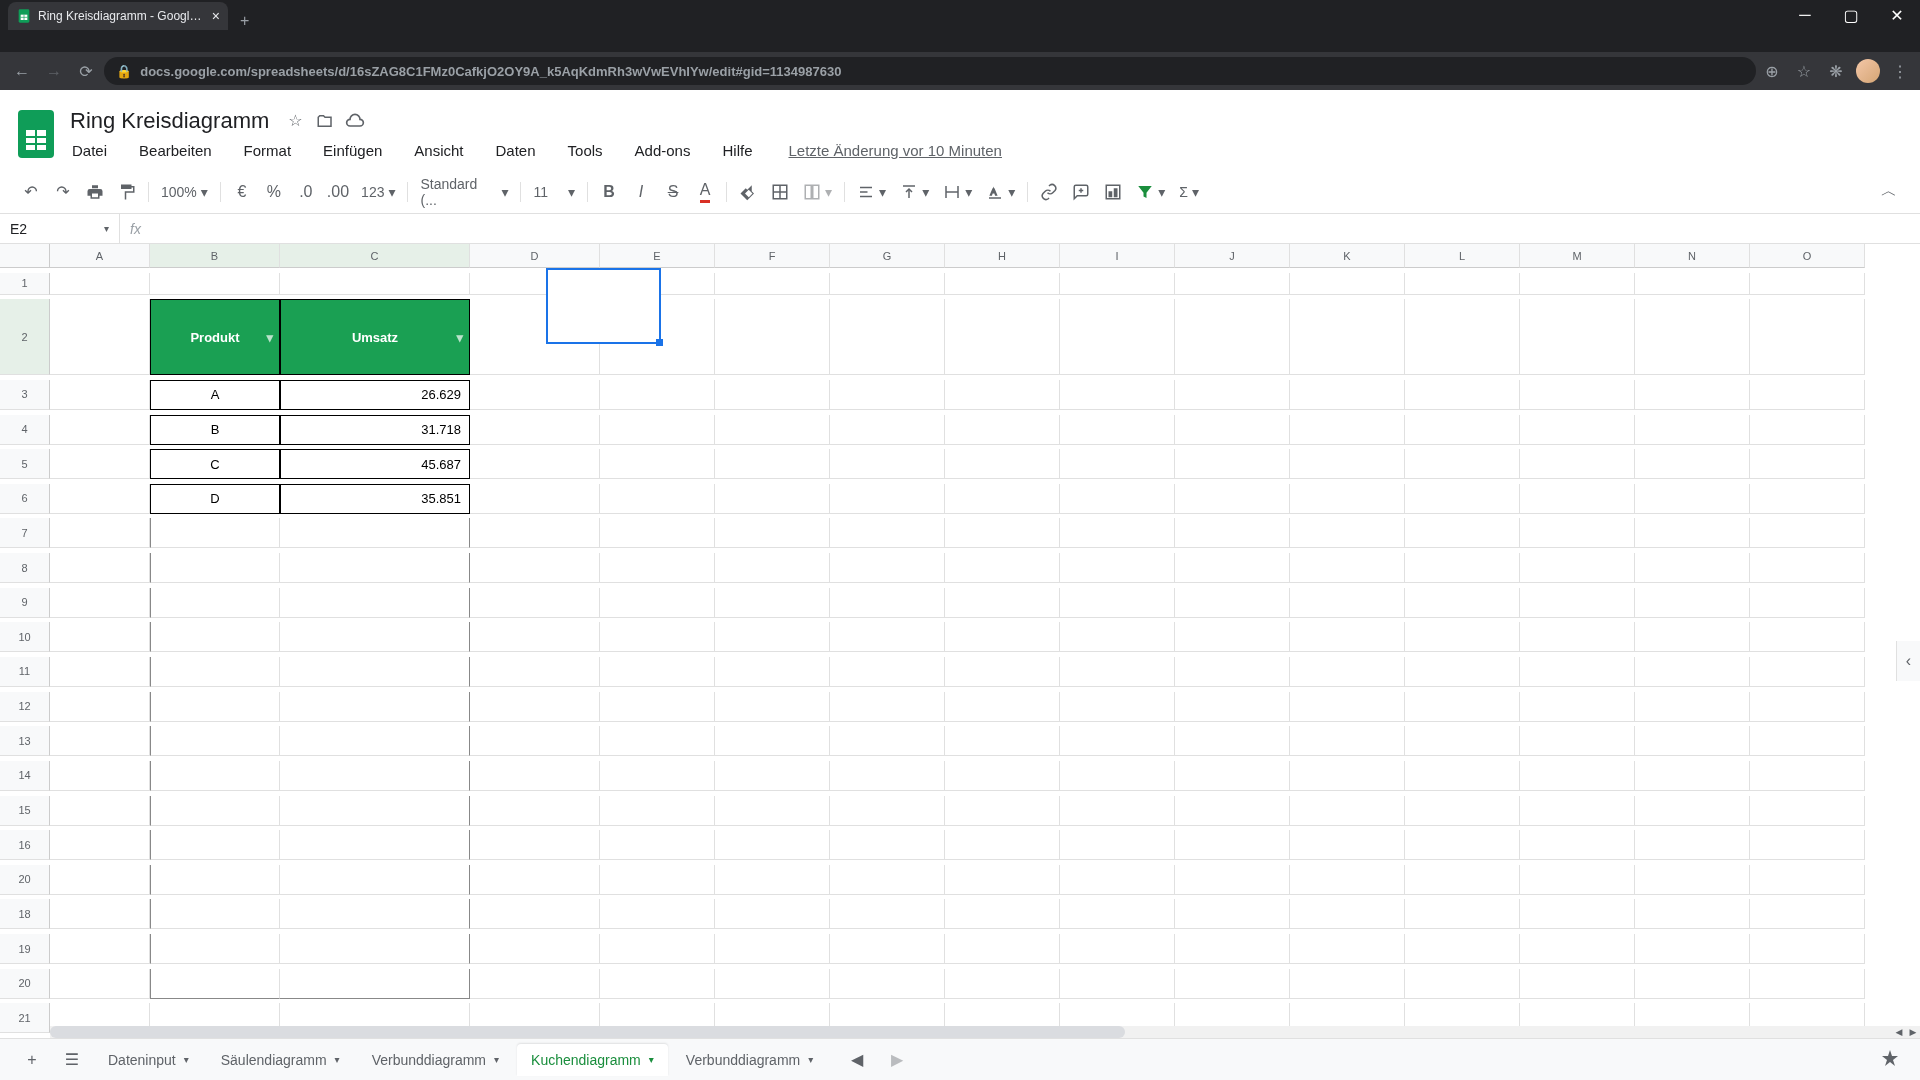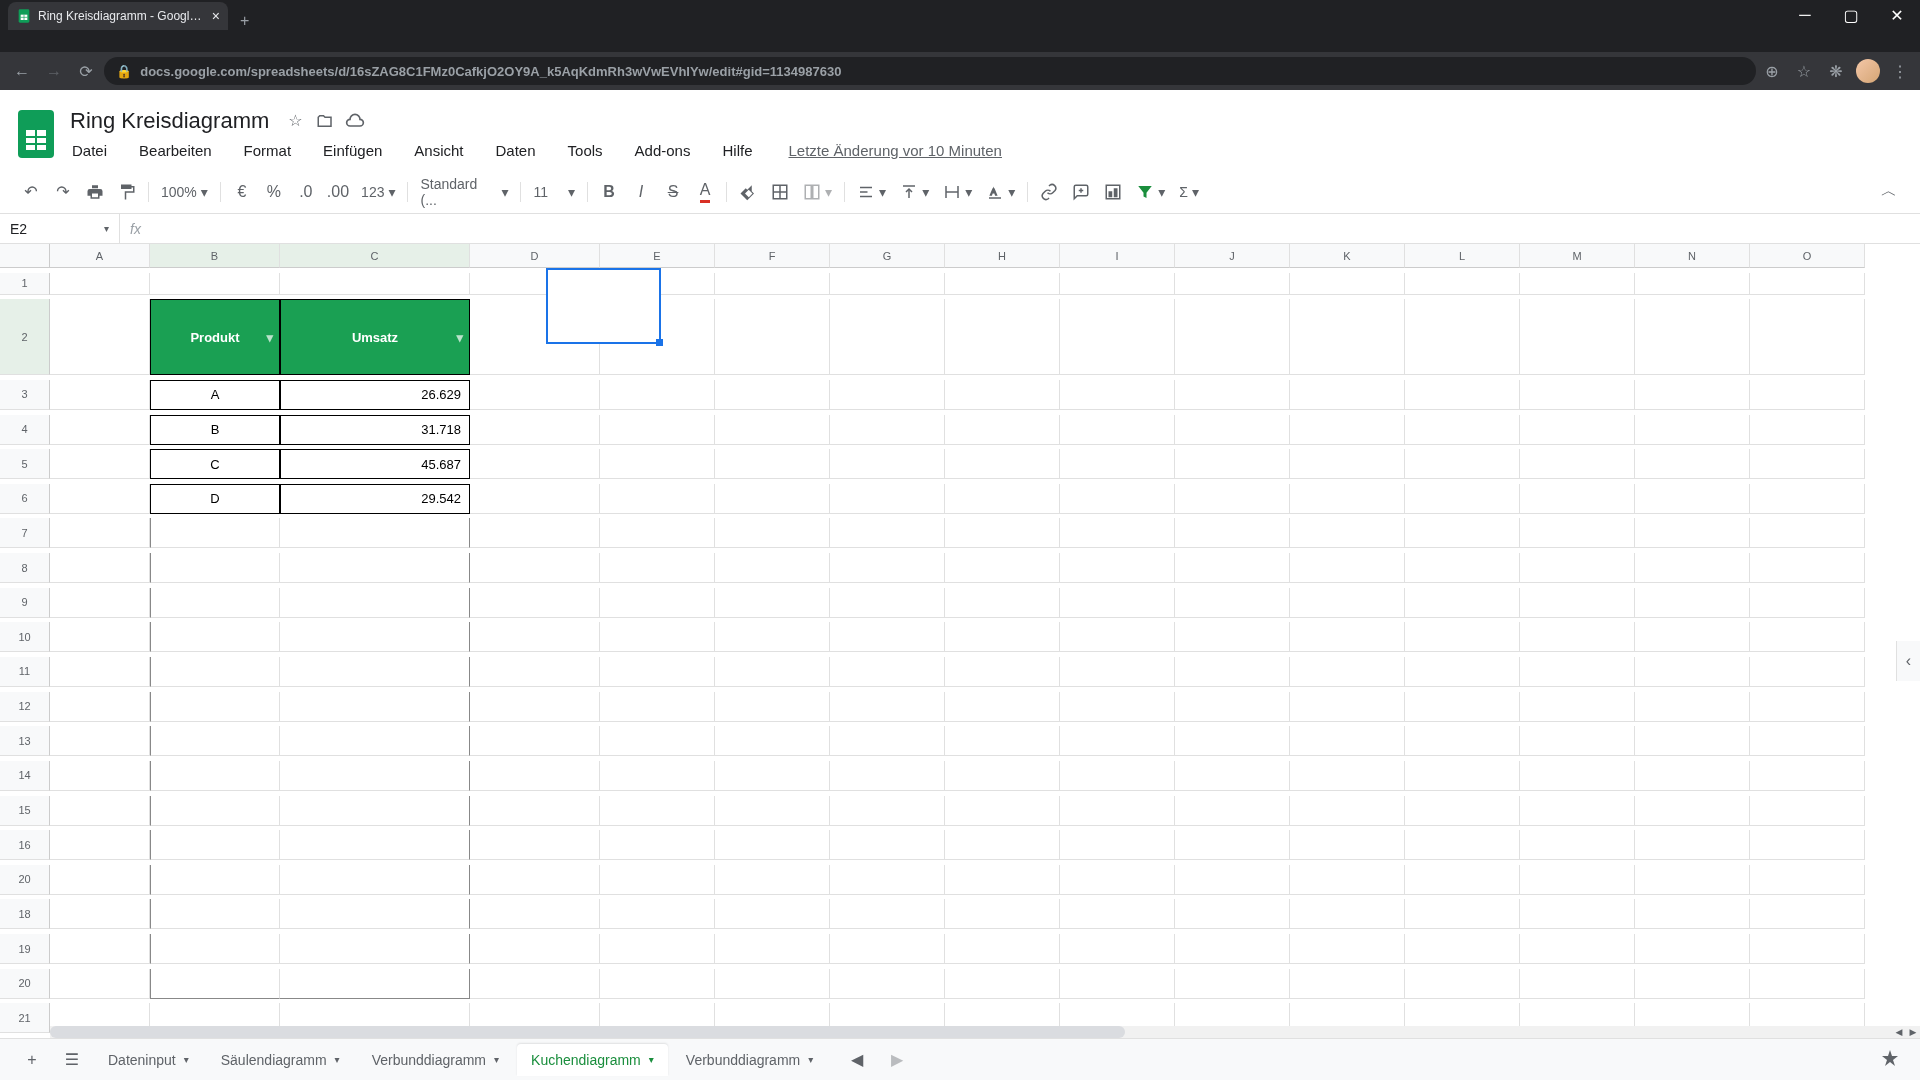--- a/index.html
+++ b/index.html
@@ -399,21 +399,21 @@
         <div class="cell row-hn"></div>
         <div class="cell row-hn"></div>
         <div class="cell row-hn"></div>
         <div class="cell row-hn"></div>
         <div class="cell row-hn"></div>
         <div class="cell row-hn"></div>
         <div class="cell row-hn"></div>
         <div class="row-header row-hn">6</div>
         <div class="cell row-hn"></div>
         <div class="cell row-hn data-cell center">D</div>
-        <div class="cell row-hn data-cell right">29.542</div>
+        <div class="cell row-hn data-cell right">35.851</div>
         <div class="cell row-hn"></div>
         <div class="cell row-hn"></div>
         <div class="cell row-hn"></div>
         <div class="cell row-hn"></div>
         <div class="cell row-hn"></div>
         <div class="cell row-hn"></div>
         <div class="cell row-hn"></div>
         <div class="cell row-hn"></div>
         <div class="cell row-hn"></div>
         <div class="cell row-hn"></div>

